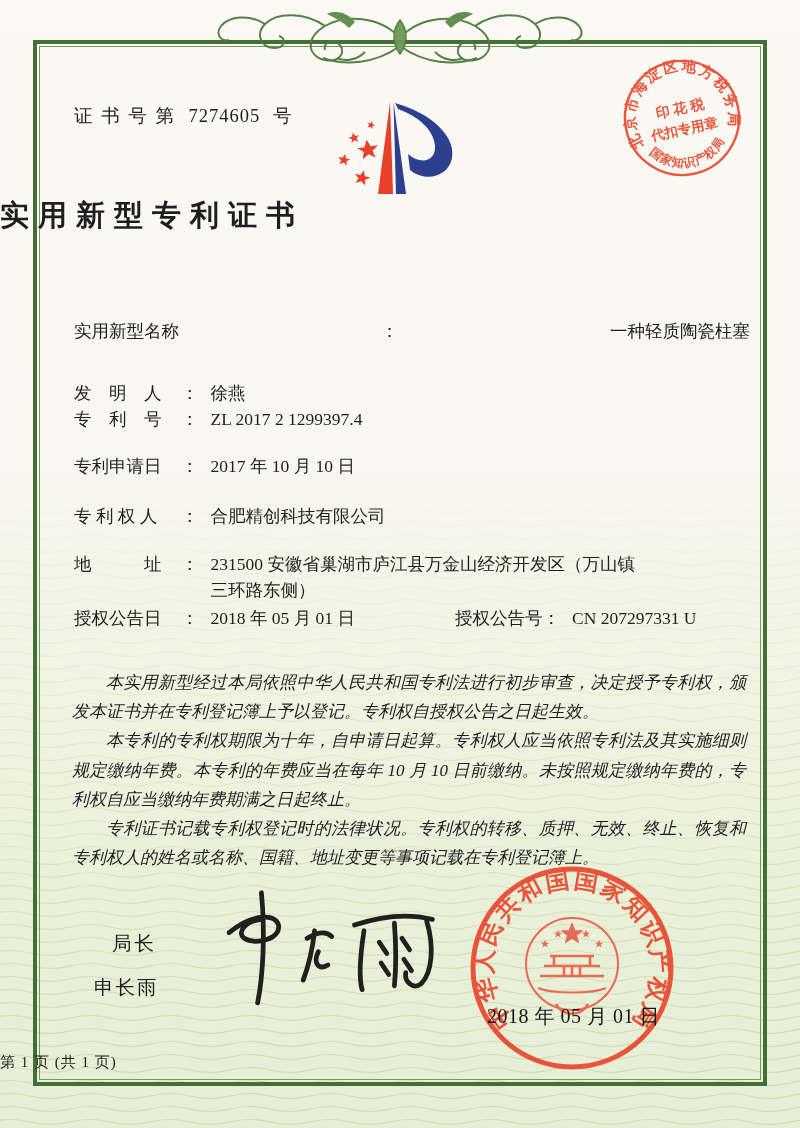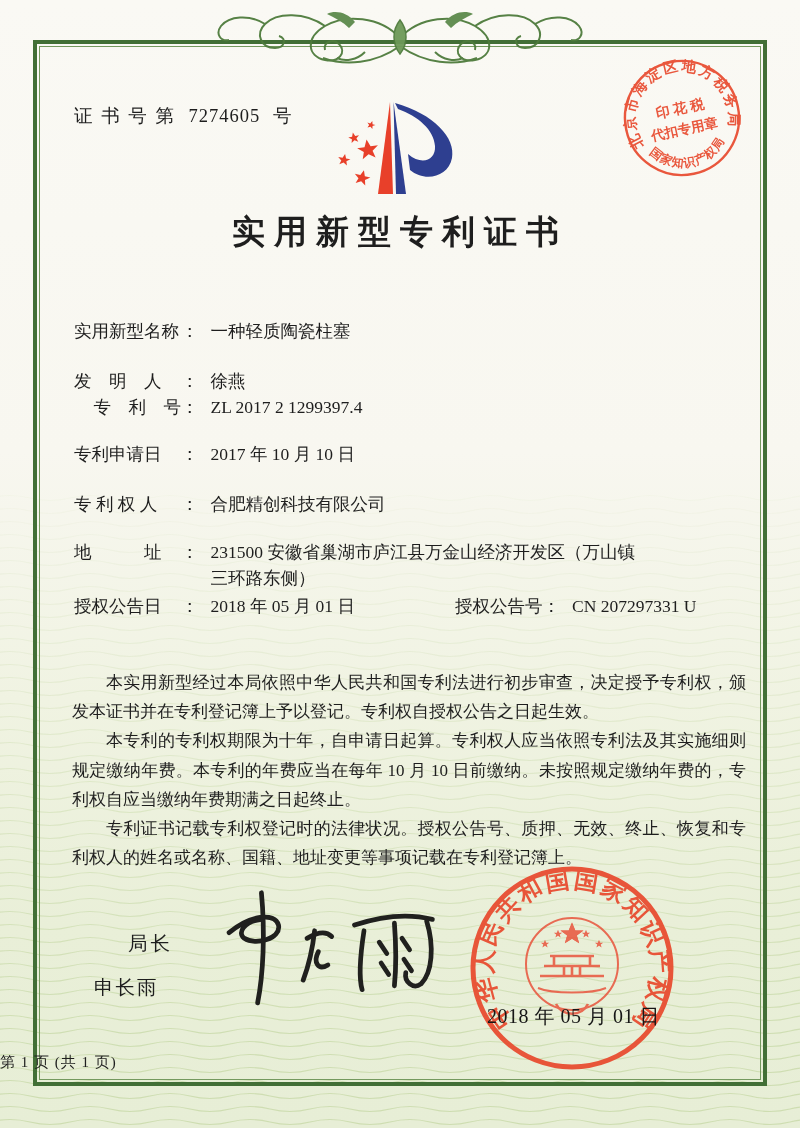--- a/index.html
+++ b/index.html
@@ -10,37 +10,37 @@
   svg{display:block;}
   .waves{position:absolute;left:0;top:0;width:800px;height:1128px;z-index:0;pointer-events:none;}
   .frame{position:absolute;left:33px;top:40px;right:33px;bottom:42px;
          border:4px solid #426f36;z-index:1;}
   .frame-in{position:absolute;inset:2px;border:1.5px solid #74995e;}
   .flourish{position:absolute;left:185px;top:8px;width:430px;height:60px;z-index:2;}
   .cert-no{position:absolute;left:74px;top:103px;font-size:18.5px;letter-spacing:2px;z-index:3;text-align:center;}
   .cert-no .num{margin:0 6px;letter-spacing:1px;}
   .logo{position:absolute;left:322px;top:94px;width:166px;height:110px;z-index:3;}
   .stamp{position:absolute;left:606px;top:42px;width:152px;height:152px;z-index:4;opacity:.92;}
-  .title{position:absolute;left:0;top:210px;width:100%;text-align:center;
-         font-size:33px;font-weight:700;letter-spacing:9px;z-index:3;}
+  .title{position:absolute;left:0;top:196px;width:100%;text-align:left;
+         font-size:29px;font-weight:700;letter-spacing:9px;z-index:3;}
   .rows{position:absolute;left:74px;top:318px;right:50px;font-size:17.5px;z-index:3;}
   .row{display:flex;line-height:26px;}
   .lbl{flex:none;width:107px;white-space:nowrap;}
   .colon{flex:none;}
   .val{margin-left:12px;}
   .addr-val{max-width:425px;}
-  .m-name{margin-bottom:24px;}.m-inv{}.m-pat{margin-bottom:21px;text-align:right;}
+  .m-name{margin-bottom:36px;justify-content:space-between;}.m-inv{}.m-pat{margin-bottom:21px;}
   .m-fil{margin-bottom:24px;}.m-pte{margin-bottom:22px;}.m-adr{margin-bottom:2px;}
   .half-l{flex:none;width:381px;display:flex;align-items:center;}
   .half-r{display:flex;justify-content:center;}
   .half-r .lbl{width:auto;}
   .paras{position:absolute;left:72px;top:668px;right:54px;font-size:17px;line-height:1.72;
          text-align:justify;z-index:3;}
-  .paras p{margin:0;text-indent:2em;}
-  .sig-title{position:absolute;left:128px;top:930px;font-size:19.5px;letter-spacing:3px;z-index:3;}
+  .paras p{margin:0;text-indent:2em;font-style:italic;}
+  .sig-title{position:absolute;left:112px;top:930px;font-size:19.5px;letter-spacing:3px;z-index:3;}
   .sig-name{position:absolute;left:94px;top:974px;font-size:19.5px;letter-spacing:2px;z-index:3;}
   .sig-svg{position:absolute;left:212px;top:880px;width:228px;height:130px;z-index:4;}
   .big-seal{position:absolute;left:466px;top:862px;width:212px;height:212px;z-index:4;opacity:.93;}
   .seal-date{position:absolute;left:487px;top:1003px;font-size:20px;letter-spacing:.5px;
              color:#161616;z-index:5;white-space:nowrap;}
   .footer{position:absolute;left:0;top:1053px;width:100%;text-align:left;
           font-size:15px;letter-spacing:1px;z-index:3;}
   .seal-text{fill:#e84a2e;font-family:"Liberation Serif","DejaVu Serif",serif;font-weight:700;}
 </style>
 </head>
@@ -203,21 +203,21 @@
         <span class="lbl">授权公告号</span>
           <span class="colon">：</span>
         <span class="val">CN 207297331 U</span>
       </span>
     </div>
   </div>
 
   <div class="paras">
     <p>本实用新型经过本局依照中华人民共和国专利法进行初步审查，决定授予专利权，颁发本证书并在专利登记簿上予以登记。专利权自授权公告之日起生效。</p>
     <p>本专利的专利权期限为十年，自申请日起算。专利权人应当依照专利法及其实施细则规定缴纳年费。本专利的年费应当在每年 10 月 10 日前缴纳。未按照规定缴纳年费的，专利权自应当缴纳年费期满之日起终止。</p>
-    <p>专利证书记载专利权登记时的法律状况。授权公告号、质押、无效、终止、恢复和专利权人的姓名或名称、国籍、地址变更等事项记载在专利登记簿上。</p>
+    <p>专利证书记载专利权登记时的法律状况。专利权的转移、质押、无效、终止、恢复和专利权人的姓名或名称、国籍、地址变更等事项记载在专利登记簿上。</p>
   </div>
 
   <div class="sig-title">局长</div>
   <div class="sig-name">申长雨</div>
   <svg class="sig-svg" viewBox="0 0 240 130">
     <g stroke="#20201e" stroke-width="5" stroke-linecap="round" fill="none">
       <path d="M18,52 C40,34 66,30 70,44 C73,58 46,66 34,58 C26,52 34,40 52,38"></path>
       <path d="M52,10 C56,52 54,96 48,126"></path>
       <path d="M108,50 C106,68 102,86 96,102"></path>
       <path d="M100,58 C110,52 120,50 126,56"></path>

